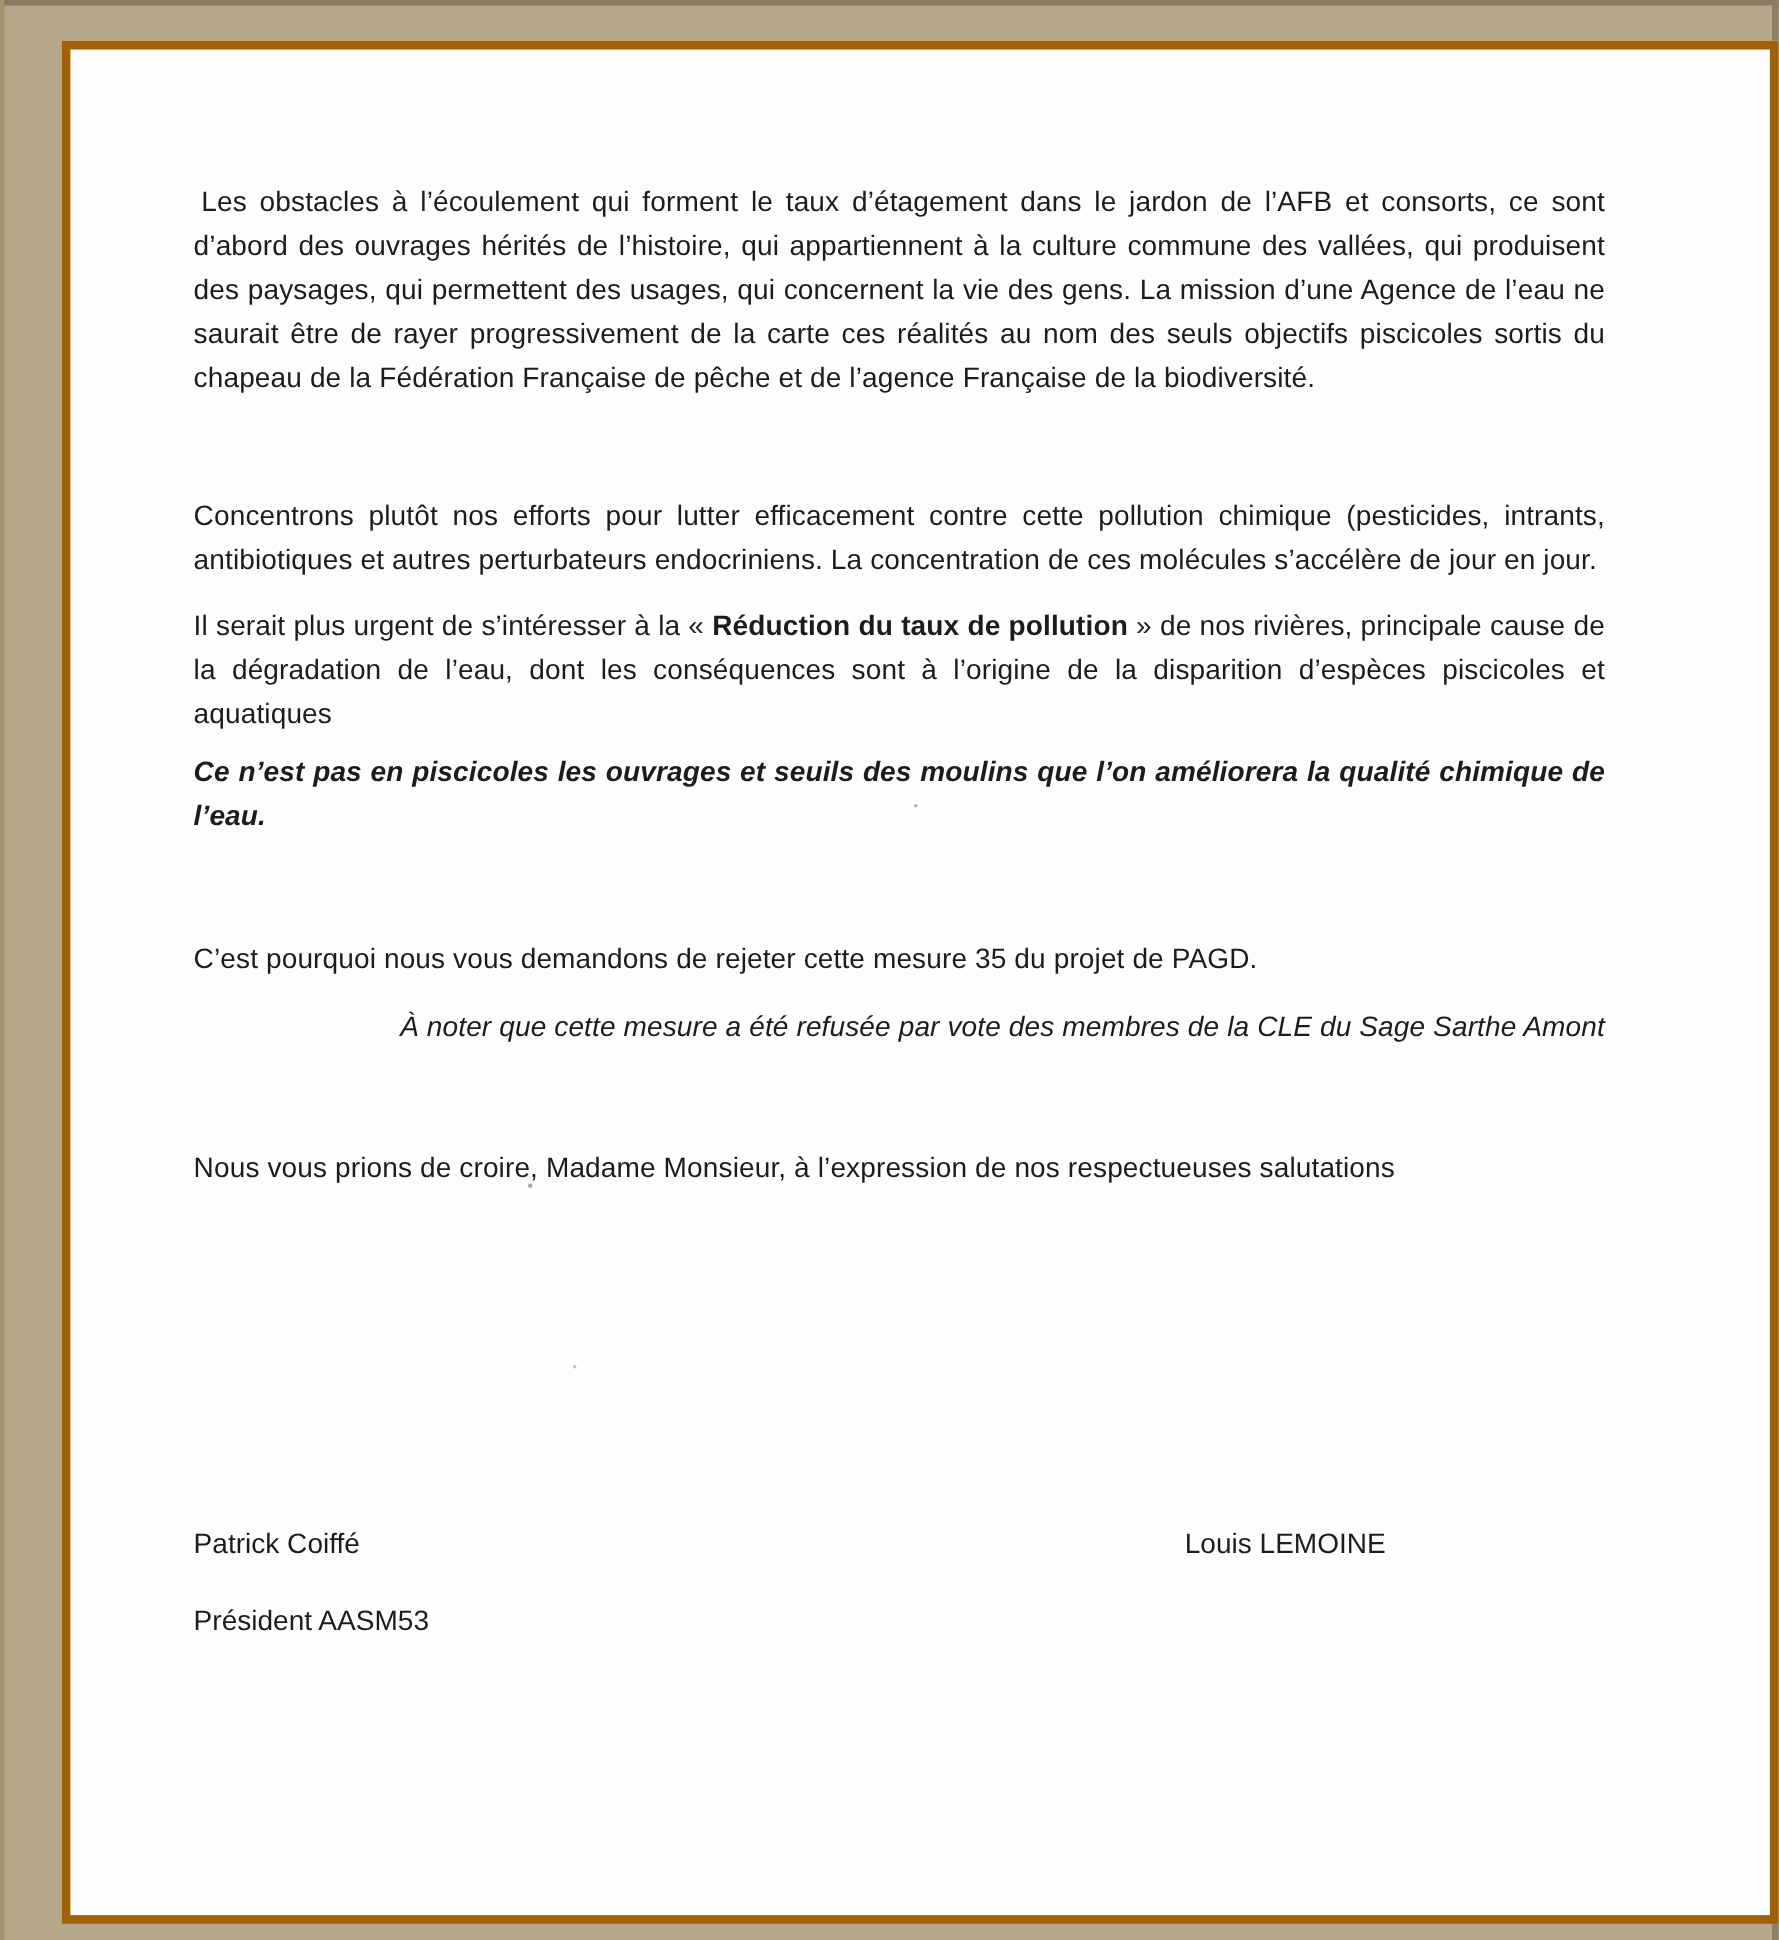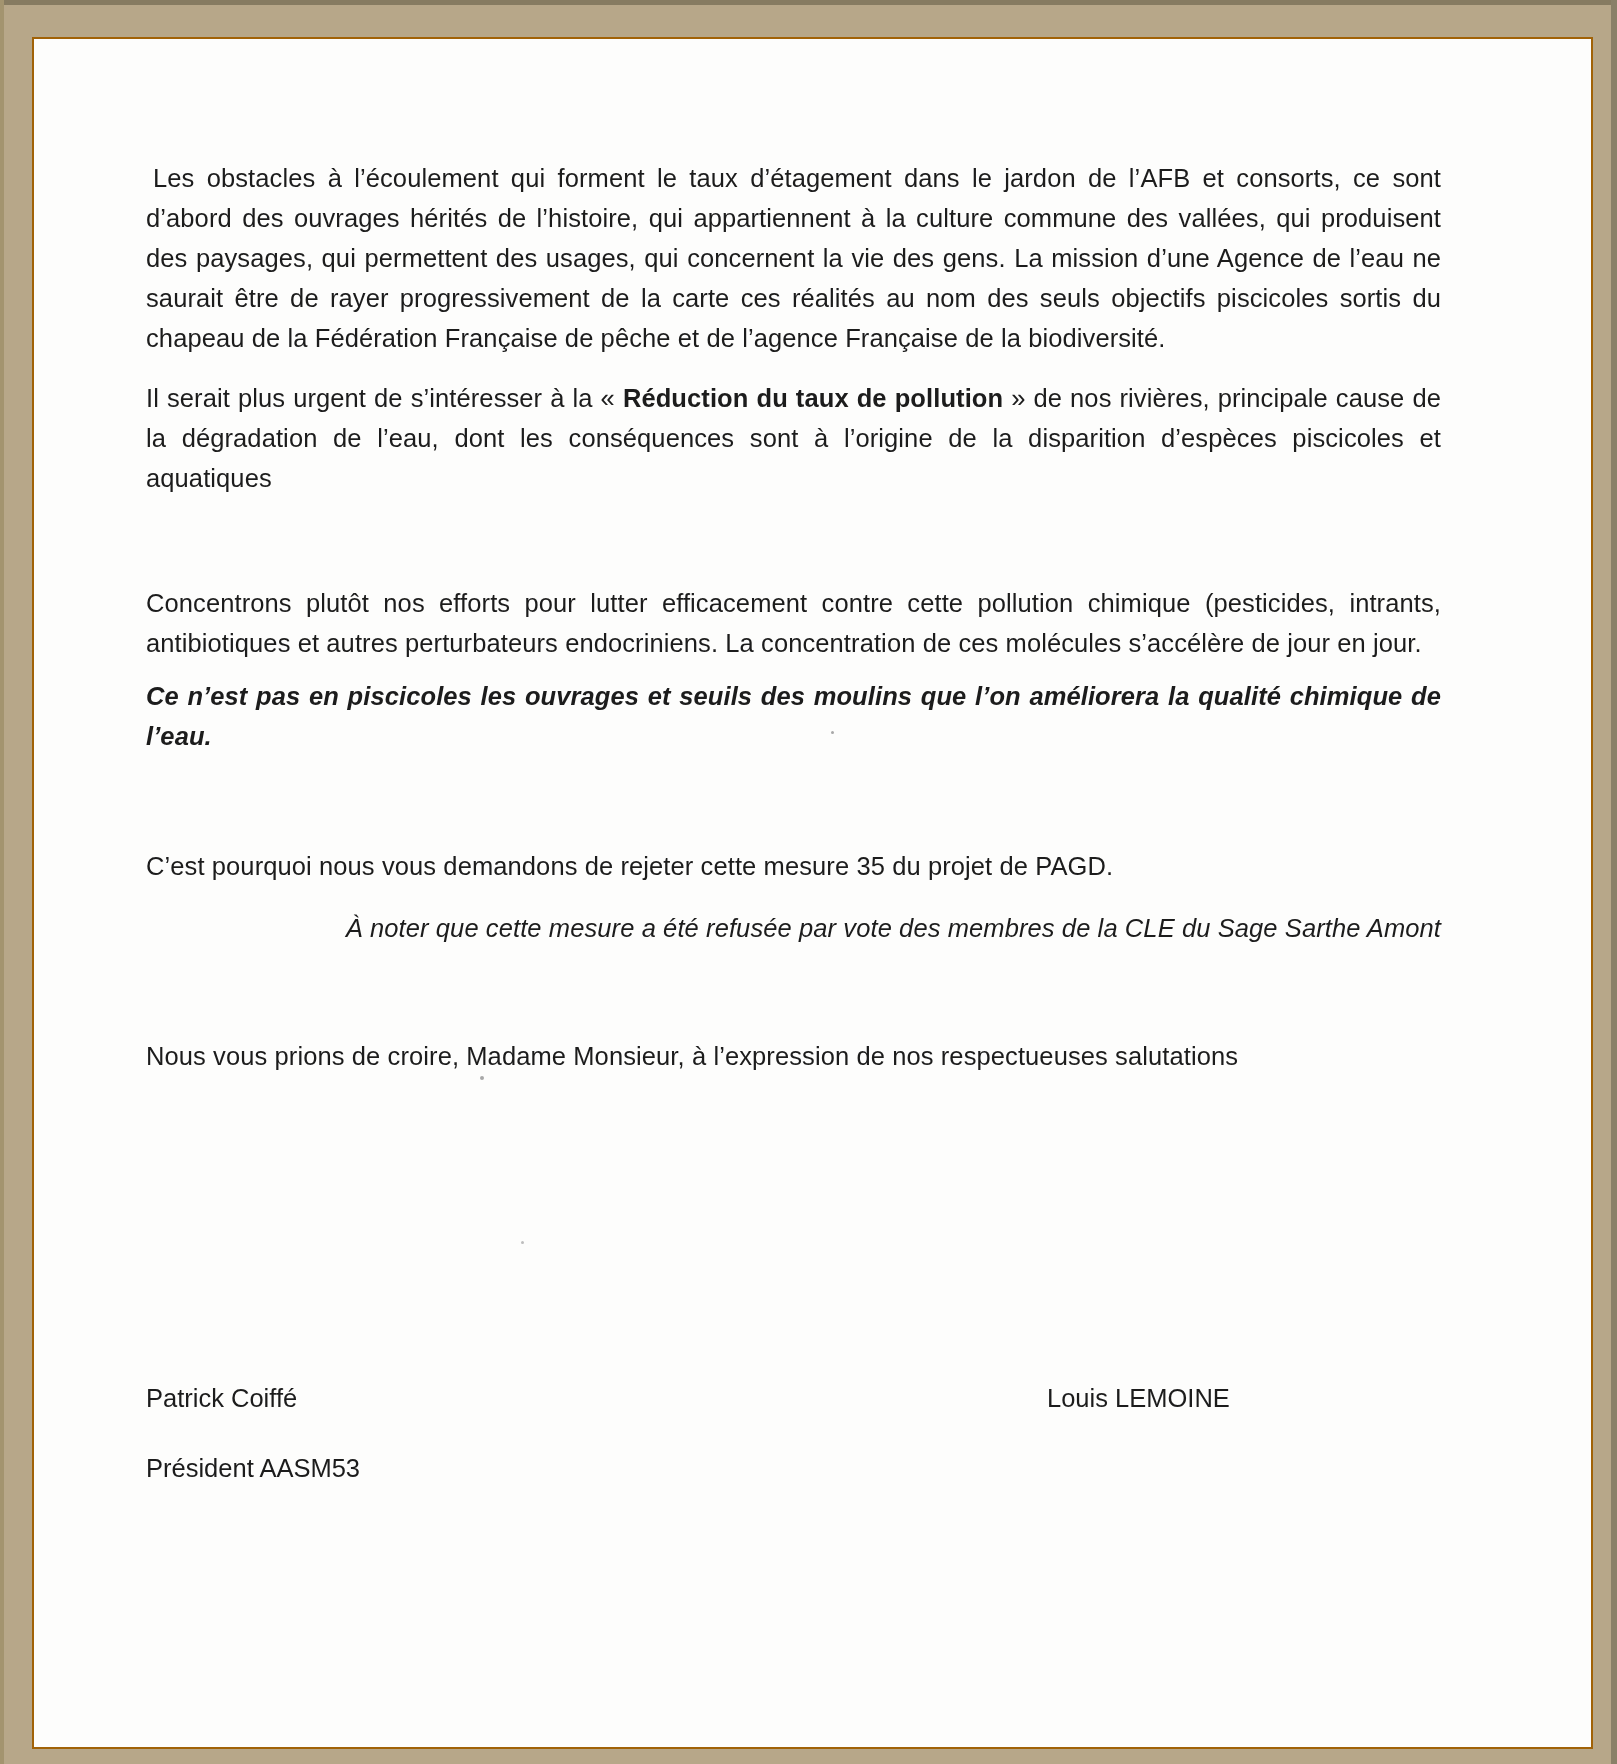--- a/index.html
+++ b/index.html
@@ -10,25 +10,25 @@
     overflow:hidden;
     font-family:"Liberation Sans", sans-serif;
   }
   .edge { position:absolute; }
   .edge-top   { top:0; left:0; right:0; height:5px; background:#867b61; }
   .edge-right { top:0; right:0; bottom:0; width:6px; background:#8a8068; }
   .edge-left  { top:0; left:0; bottom:0; width:4px; background:#a3946f; }
 
   .page {
     position:absolute;
-    left:32px; top:37px;
+    left:56px; top:37px;
     width:1561px; height:1712px;
     box-sizing:border-box;
     background:#fdfdfc;
-    border:2px solid #a16207;
+    border:8px solid #a16207;
     padding:119px 150px 0 112px;
     color:#1c1c1c;
   }
 
   .para {
     margin:0;
     font-size:25.5px;
     line-height:40px;
     text-align:justify;
     letter-spacing:0.1px;
@@ -56,23 +56,23 @@
 <body>
 
 <div class="edge edge-top"></div>
 <div class="edge edge-right"></div>
 <div class="edge edge-left"></div>
 
 <div class="page">
 
   <p class="para p1">Les obstacles à l’écoulement qui forment le taux d’étagement dans le jardon de l’AFB et consorts, ce sont d’abord des ouvrages hérités de l’histoire, qui appartiennent à la culture commune des vallées, qui produisent des paysages, qui permettent des usages, qui concernent la vie des gens. La mission d’une Agence de l’eau ne saurait être de rayer progressivement de la carte ces réalités au nom des seuls objectifs piscicoles sortis du chapeau de la Fédération Française de pêche et de l’agence Française de la biodiversité.</p>
 
+  <p class="para p3">Concentrons plutôt nos efforts pour lutter efficacement contre cette pollution chimique (pesticides, intrants, antibiotiques et autres perturbateurs endocriniens. La concentration de ces molécules s’accélère de jour en jour.</p>
+
   <p class="para p2"><span>Il serait plus urgent de s’intéresser à la « </span><strong>Réduction du taux de pollution</strong><span> » de nos rivières, principale cause de la dégradation de l’eau, dont les conséquences sont à l’origine de la disparition d’espèces piscicoles et aquatiques</span></p>
-
-  <p class="para p3">Concentrons plutôt nos efforts pour lutter efficacement contre cette pollution chimique (pesticides, intrants, antibiotiques et autres perturbateurs endocriniens. La concentration de ces molécules s’accélère de jour en jour.</p>
 
   <p class="para p4">Ce n’est pas en piscicoles les ouvrages et seuils des moulins que l’on améliorera la qualité chimique de l’eau.</p>
 
   <p class="para p5">C’est pourquoi nous vous demandons de rejeter cette mesure 35 du projet de PAGD.</p>
 
   <p class="para p6">À noter que cette mesure a été refusée par vote des membres de la CLE du Sage Sarthe Amont</p>
 
   <p class="para p7">Nous vous prions de croire, Madame Monsieur, à l’expression de nos respectueuses salutations</p>
 
   <div class="sig-row sig-names">

